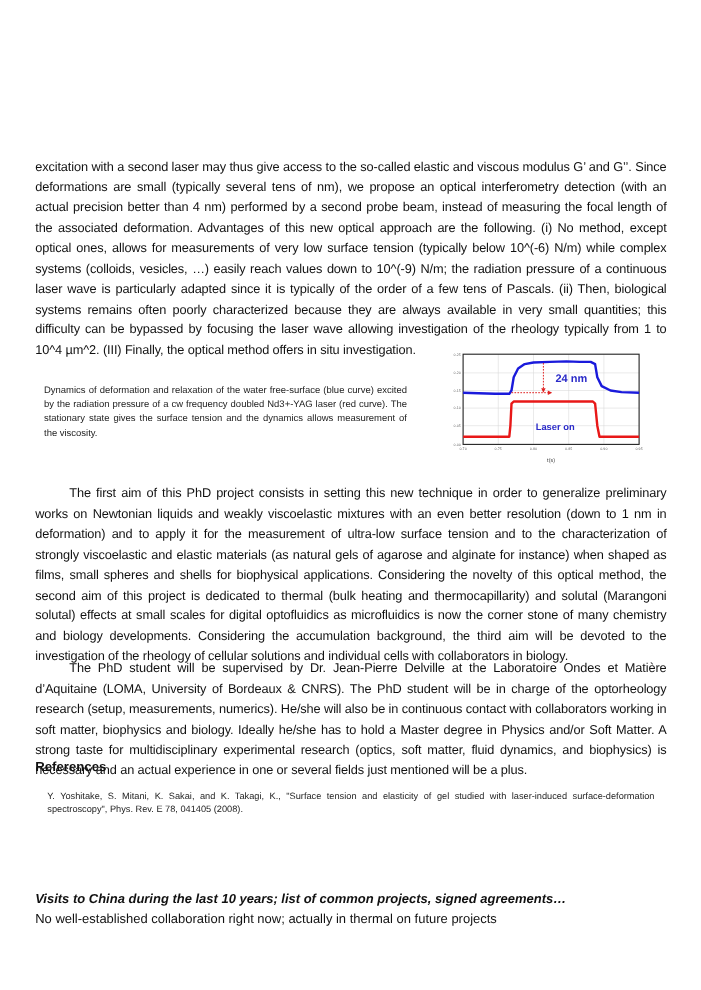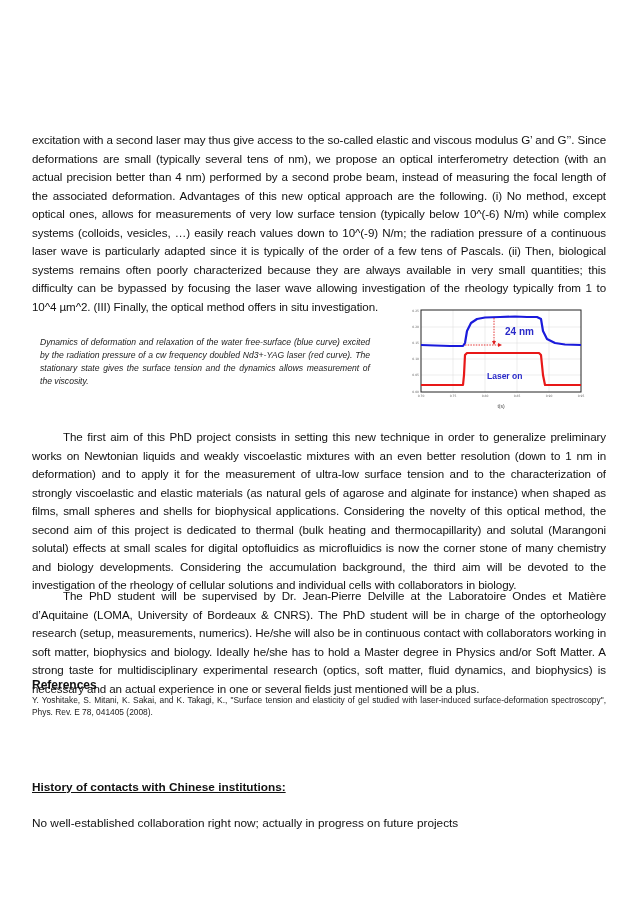--- a/index.html
+++ b/index.html
@@ -1,29 +1,29 @@
 <!DOCTYPE html>
 <html><head>
 <meta charset="utf-8">
 <style>
   html, body { margin: 0; padding: 0; background: #ffffff; }
   body { width: 637px; height: 900px; position: relative; overflow: hidden;
          font-family: "Liberation Sans", sans-serif; color: #111; }
-  .page { position: absolute; left: 0; top: 0; width: 637px; height: 656px; }
+  .page { position: absolute; left: 0; top: 12px; width: 637px; height: 656px; }
   .para { position: absolute; left: 32px; width: 574px; font-size: 11.6px; line-height: 18.5px;
           text-align: justify; margin: 0; letter-spacing: -0.1px; }
   .indent { text-indent: 31px; }
   b { font-weight: normal; }
   .caption { position: absolute; left: 40px; top: 336px; width: 330px; font-size: 8.6px;
-             line-height: 13px; font-style: italic; text-align: justify; margin: 0; color: #222; }
+             line-height: 13px; text-align: justify; margin: 0; color: #222; }
   .chart { position: absolute; left: 405px; top: 305px; width: 180px; height: 110px; }
   .ref-head { position: absolute; left: 32px; top: 678px; font-size: 12px; font-weight: bold; margin: 0; }
   .refs { position: absolute; left: 32px; top: 694px; width: 574px; font-size: 8.4px; line-height: 12.3px;
           text-align: justify; margin: 0; color: #222; }
-  .refs p { margin: 0; }
+  .refs p { margin: 11px; }
   .hist-title { position: absolute; left: 32px; top: 780px; font-size: 11.8px; font-weight: bold;
                 text-decoration: underline; margin: 0; }
   .hist-sub { position: absolute; left: 32px; top: 798px; font-size: 11.8px; font-weight: bold; font-style: italic; margin: 0; }
   .hist-body { position: absolute; left: 32px; top: 816px; font-size: 11.8px; margin: 0; }
 </style>
 </head>
 <body>
 
 <div class="page">
 
@@ -83,16 +83,16 @@
 
   <p class="para indent" style="top:428px;"><b>The first aim</b><span> of this PhD project consists in setting this new technique in order to generalize preliminary works on Newtonian liquids and weakly viscoelastic mixtures with an even better resolution (down to 1 nm in deformation) and to apply it for the measurement of ultra-low surface tension and to the characterization of strongly viscoelastic and elastic materials (as natural gels of agarose and alginate for instance) when shaped as films, small spheres and shells for biophysical applications. Considering the novelty of this optical method, </span><b>the second aim</b><span> of this project is dedicated to thermal (bulk heating and thermocapillarity) and solutal (Marangoni solutal) effects at small scales for digital optofluidics as microfluidics is now the corner stone of many chemistry and biology developments. Considering the accumulation background, </span><b>the third aim</b><span> will be devoted to the investigation of the rheology of cellular solutions and individual cells with collaborators in biology.</span></p>
 
   <p class="para indent" style="top:587px;">The PhD student will be supervised by Dr. Jean-Pierre Delville at the Laboratoire Ondes et Matière d’Aquitaine (LOMA, University of Bordeaux &amp; CNRS). The PhD student will be in charge of the optorheology research (setup, measurements, numerics). He/she will also be in continuous contact with collaborators working in soft matter, biophysics and biology. Ideally he/she has to hold a Master degree in Physics and/or Soft Matter. A strong taste for multidisciplinary experimental research (optics, soft matter, fluid dynamics, and biophysics) is necessary and an actual experience in one or several fields just mentioned will be a plus.</p>
 
   <p class="ref-head">References</p>
   <div class="refs">
     <p>Y. Yoshitake, S. Mitani, K. Sakai, and K. Takagi, K., "Surface tension and elasticity of gel studied with laser-induced surface-deformation spectroscopy", Phys. Rev. E 78, 041405 (2008).</p>
   </div>
 
-  <p class="hist-title">History of contacts with Chinese institutions:</p>
-  <p class="hist-body">No well-established collaboration right now; actually in progress on future projects</p>
+  <p class="hist-sub">Visits to China during the last 10 years; list of common projects, signed agreements…</p>
+  <p class="hist-body">No well-established collaboration right now; actually in thermal on future projects</p>
 
 </div>
 
 </body></html>

